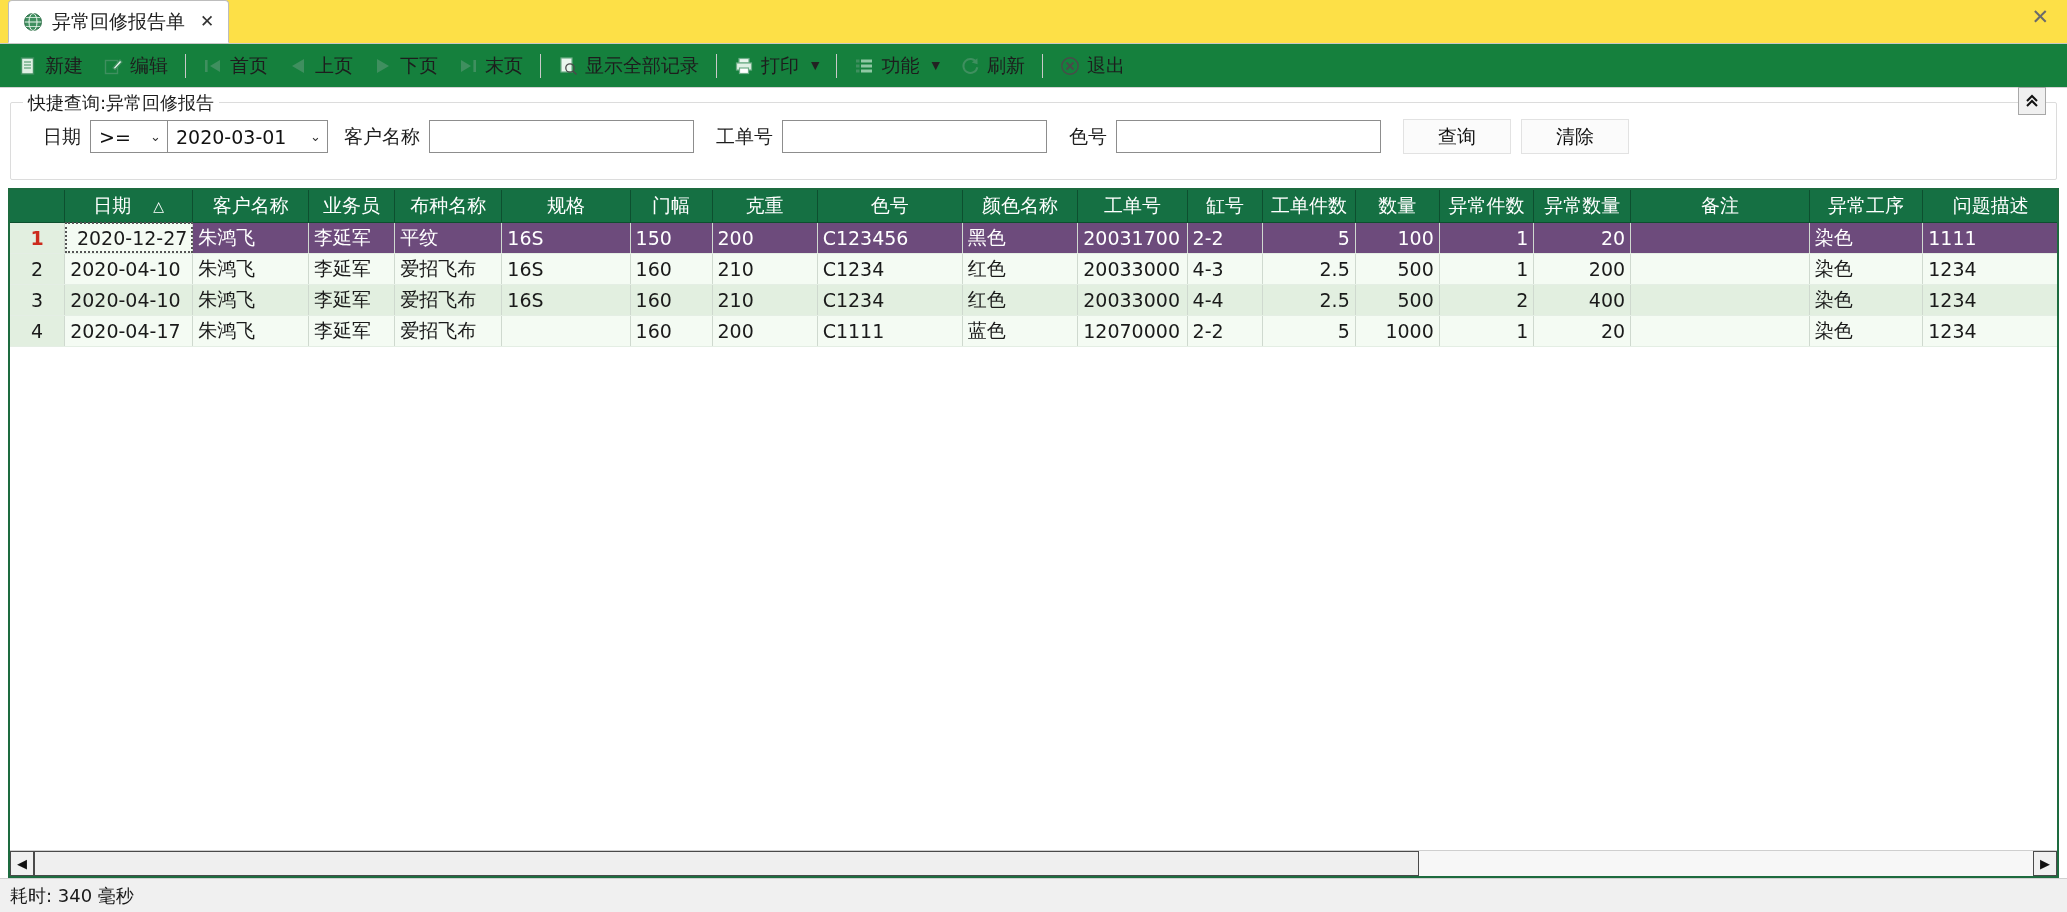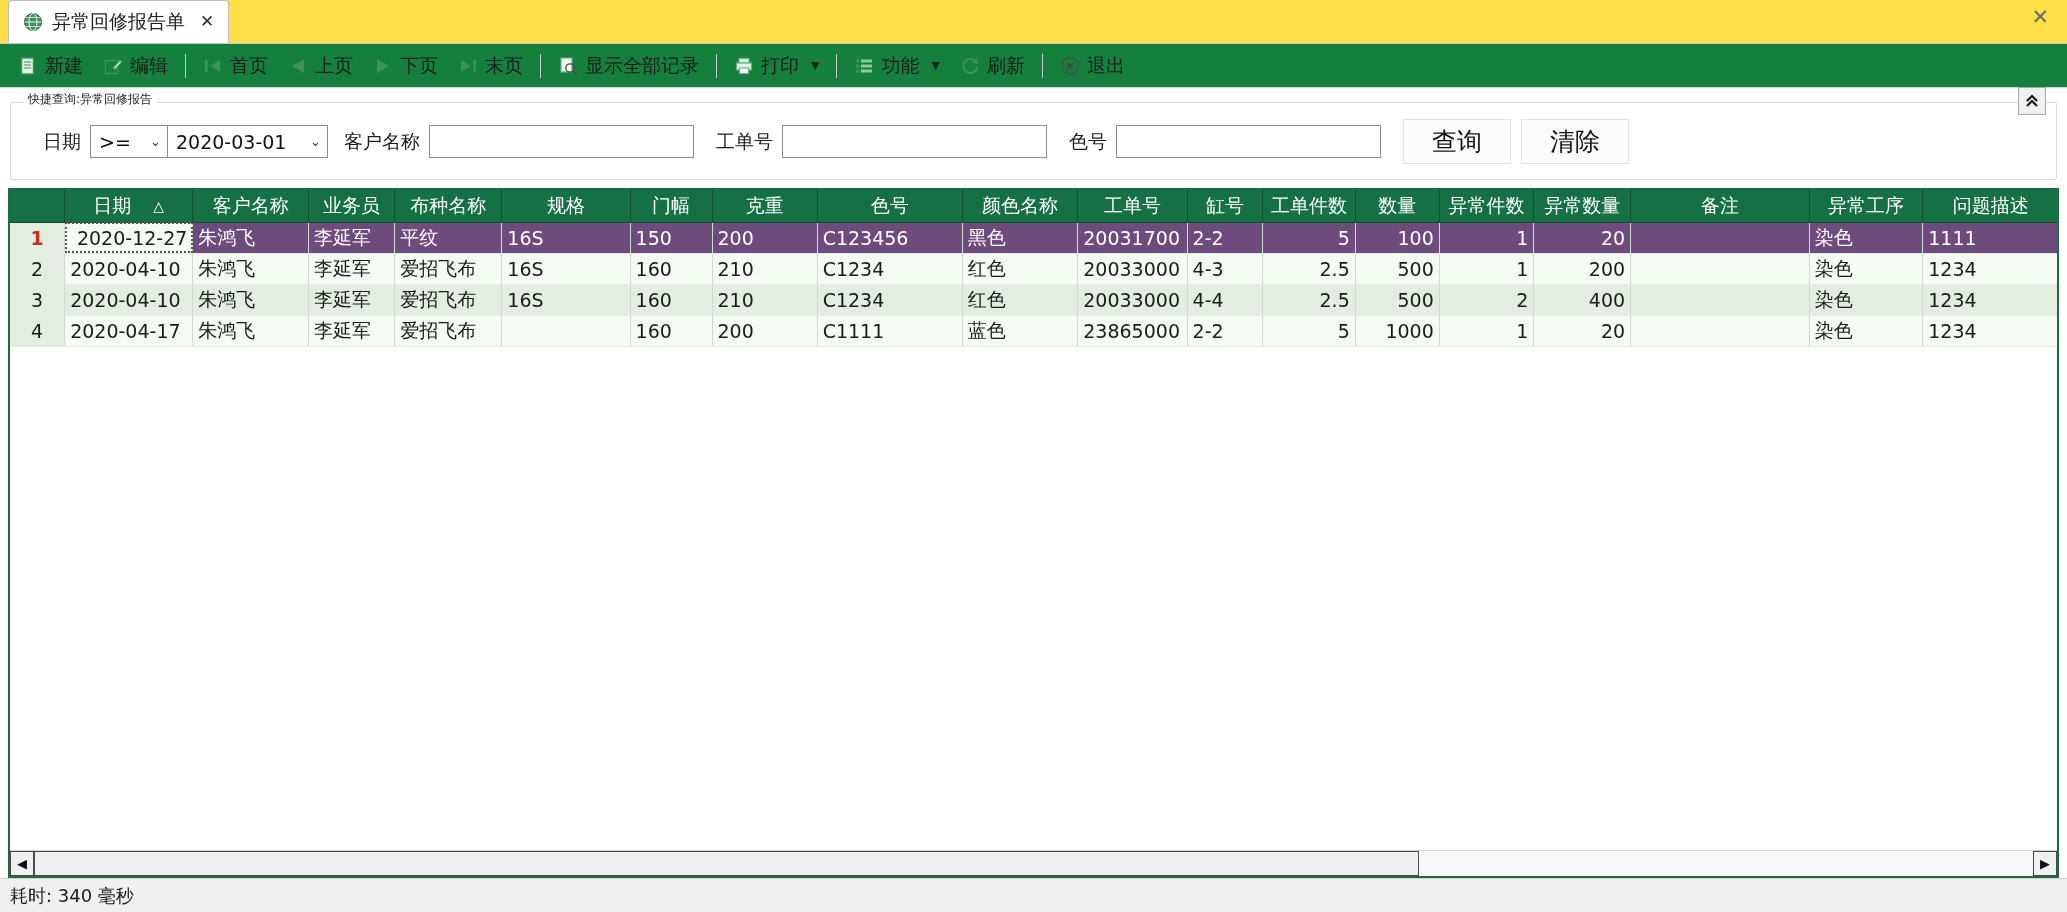--- a/index.html
+++ b/index.html
@@ -84,21 +84,21 @@
     border: 1px solid #dcdcdc;
     border-radius: 2px;
     margin-top: 14px;
     position: relative;
     padding: 16px 8px 12px 8px;
     min-height: 78px;
   }
   .gb-title {
     position: absolute; top: -12px; left: 12px;
     background: #ffffff; padding: 0 5px;
-    font-size: 12px; color: #1d1d1d;
+    font-size: 18px; color: #1d1d1d;
   }
   .gb-collapse {
     position: absolute; top: -16px; right: 10px;
     width: 28px; height: 28px;
     border: 1px solid #a8a8a8;
     background: #f0f0f0;
     display: flex; align-items: center; justify-content: center;
     font-size: 17px; color: #111; line-height: 1;
   }
   .qrow { display: flex; align-items: center; gap: 0px; padding-left: 24px; }
@@ -113,23 +113,23 @@
   .qsel.date { width: 160px; border-left: none; }
   .qinput {
     height: 33px; border: 1px solid #8d8d8d; background: #fff;
     font-size: 18px; padding: 0 6px; color: #111;
     font-family: "DejaVu Sans", "Liberation Sans", sans-serif;
   }
   .qinput.cust { width: 265px; }
   .qinput.wo { width: 265px; }
   .qinput.color { width: 265px; }
   .qbtn {
-    height: 45px; min-width: 108px;
+    height: 35px; min-width: 108px;
     border: 1px solid #e2e2e2; background: #fbfbfb;
-    font-size: 25px; color: #111;
+    font-size: 19px; color: #111;
     display: flex; align-items: center; justify-content: center;
   }
   .sp12 { width: 16px; } .sp20 { width: 22px; } .sp8 { width: 10px; }
 
   
   .gridwrap {
     flex: 1 1 auto;
     margin: 0 8px 0 8px;
     border: 2px solid #1d6b3f;
     background: #ffffff;
@@ -532,21 +532,21 @@
             <td class="rownum">4</td>
             <td>2020-04-17</td>
             <td>朱鸿飞</td>
             <td>李延军</td>
             <td>爱招飞布</td>
             <td></td>
             <td>160</td>
             <td>200</td>
             <td>C1111</td>
             <td>蓝色</td>
-            <td>23865000</td>
+            <td>12070000</td>
             <td>2-2</td>
             <td class="num">5</td>
             <td class="num">1000</td>
             <td class="num">1</td>
             <td class="num">20</td>
             <td></td>
             <td>染色</td>
             <td>1234</td>
           </tr>
         </tbody>

